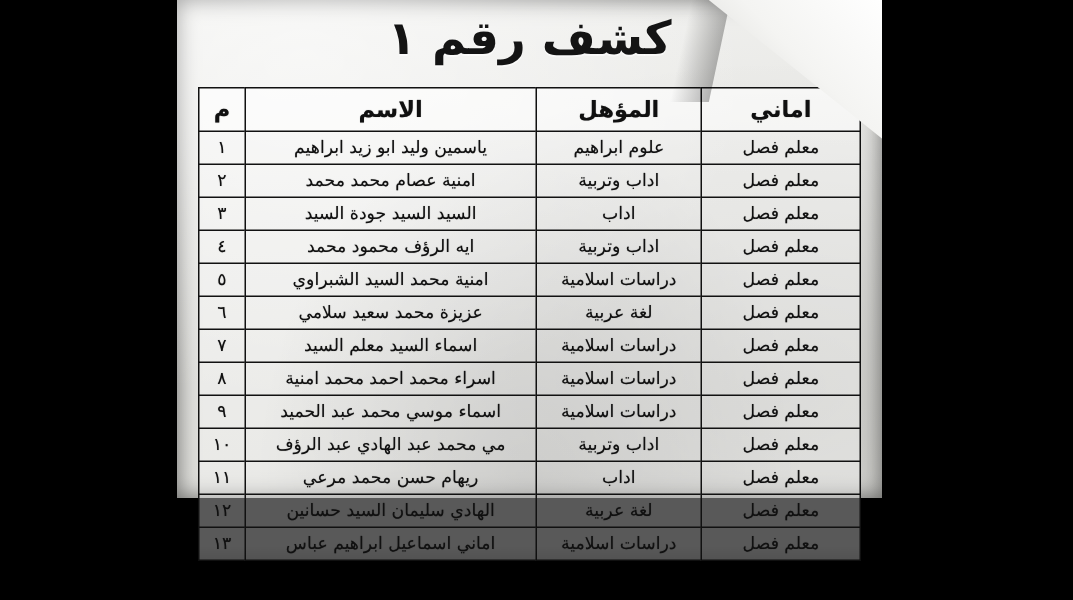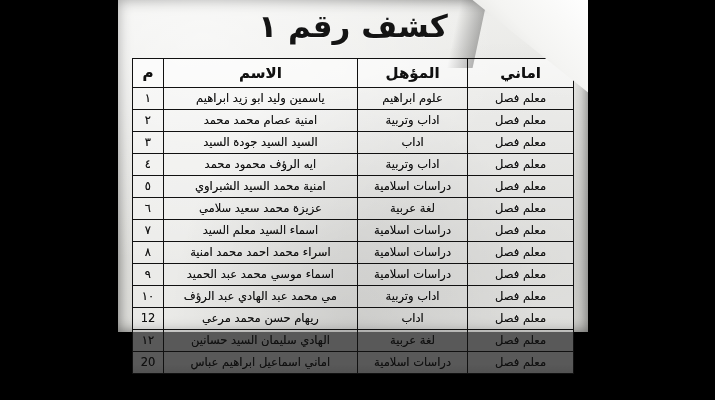--- a/index.html
+++ b/index.html
@@ -245,33 +245,33 @@
             <tr>
               <td class="spec">معلم فصل</td>
               <td class="qual">اداب وتربية</td>
               <td class="name">مي محمد عبد الهادي عبد الرؤف</td>
               <td class="idx">١٠</td>
             </tr>
             <tr>
               <td class="spec">معلم فصل</td>
               <td class="qual">اداب</td>
               <td class="name">ريهام حسن محمد مرعي</td>
-              <td class="idx">12</td>
+              <td class="idx">١١</td>
             </tr>
             <tr>
               <td class="spec">معلم فصل</td>
               <td class="qual">لغة عربية</td>
               <td class="name">الهادي سليمان السيد حسانين</td>
               <td class="idx">١٢</td>
             </tr>
             <tr>
               <td class="spec">معلم فصل</td>
               <td class="qual">دراسات اسلامية</td>
               <td class="name">اماني اسماعيل ابراهيم عباس</td>
-              <td class="idx">20</td>
+              <td class="idx">١٣</td>
             </tr>
           </tbody>
       </table>
     </div>
 
   </div>
 
   <div class="side-letterbox left"></div>
   <div class="side-letterbox right"></div>
   <div class="bottom-vignette"></div>

